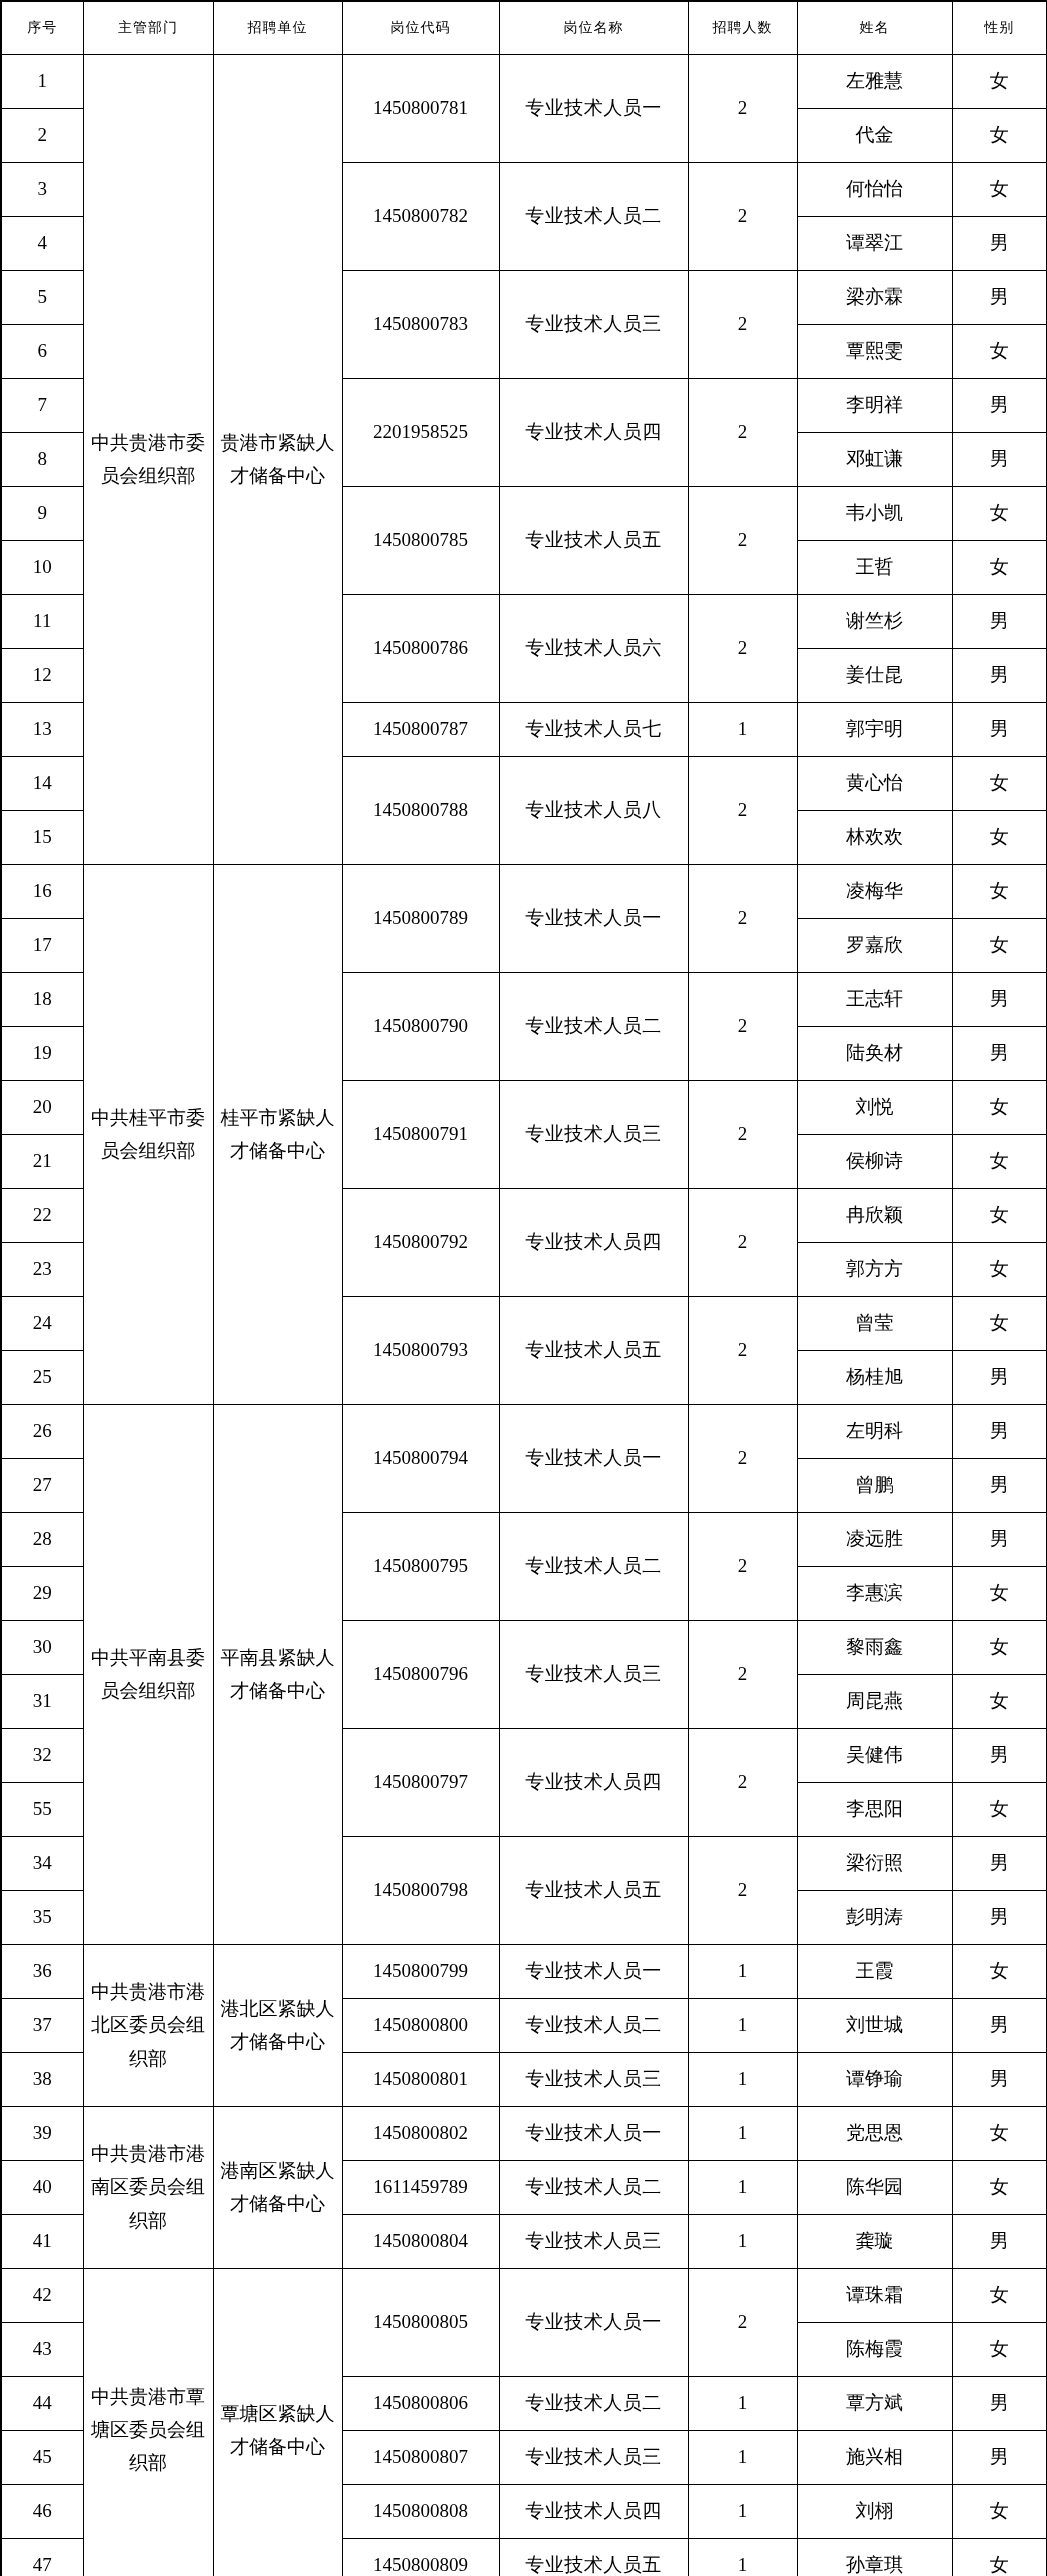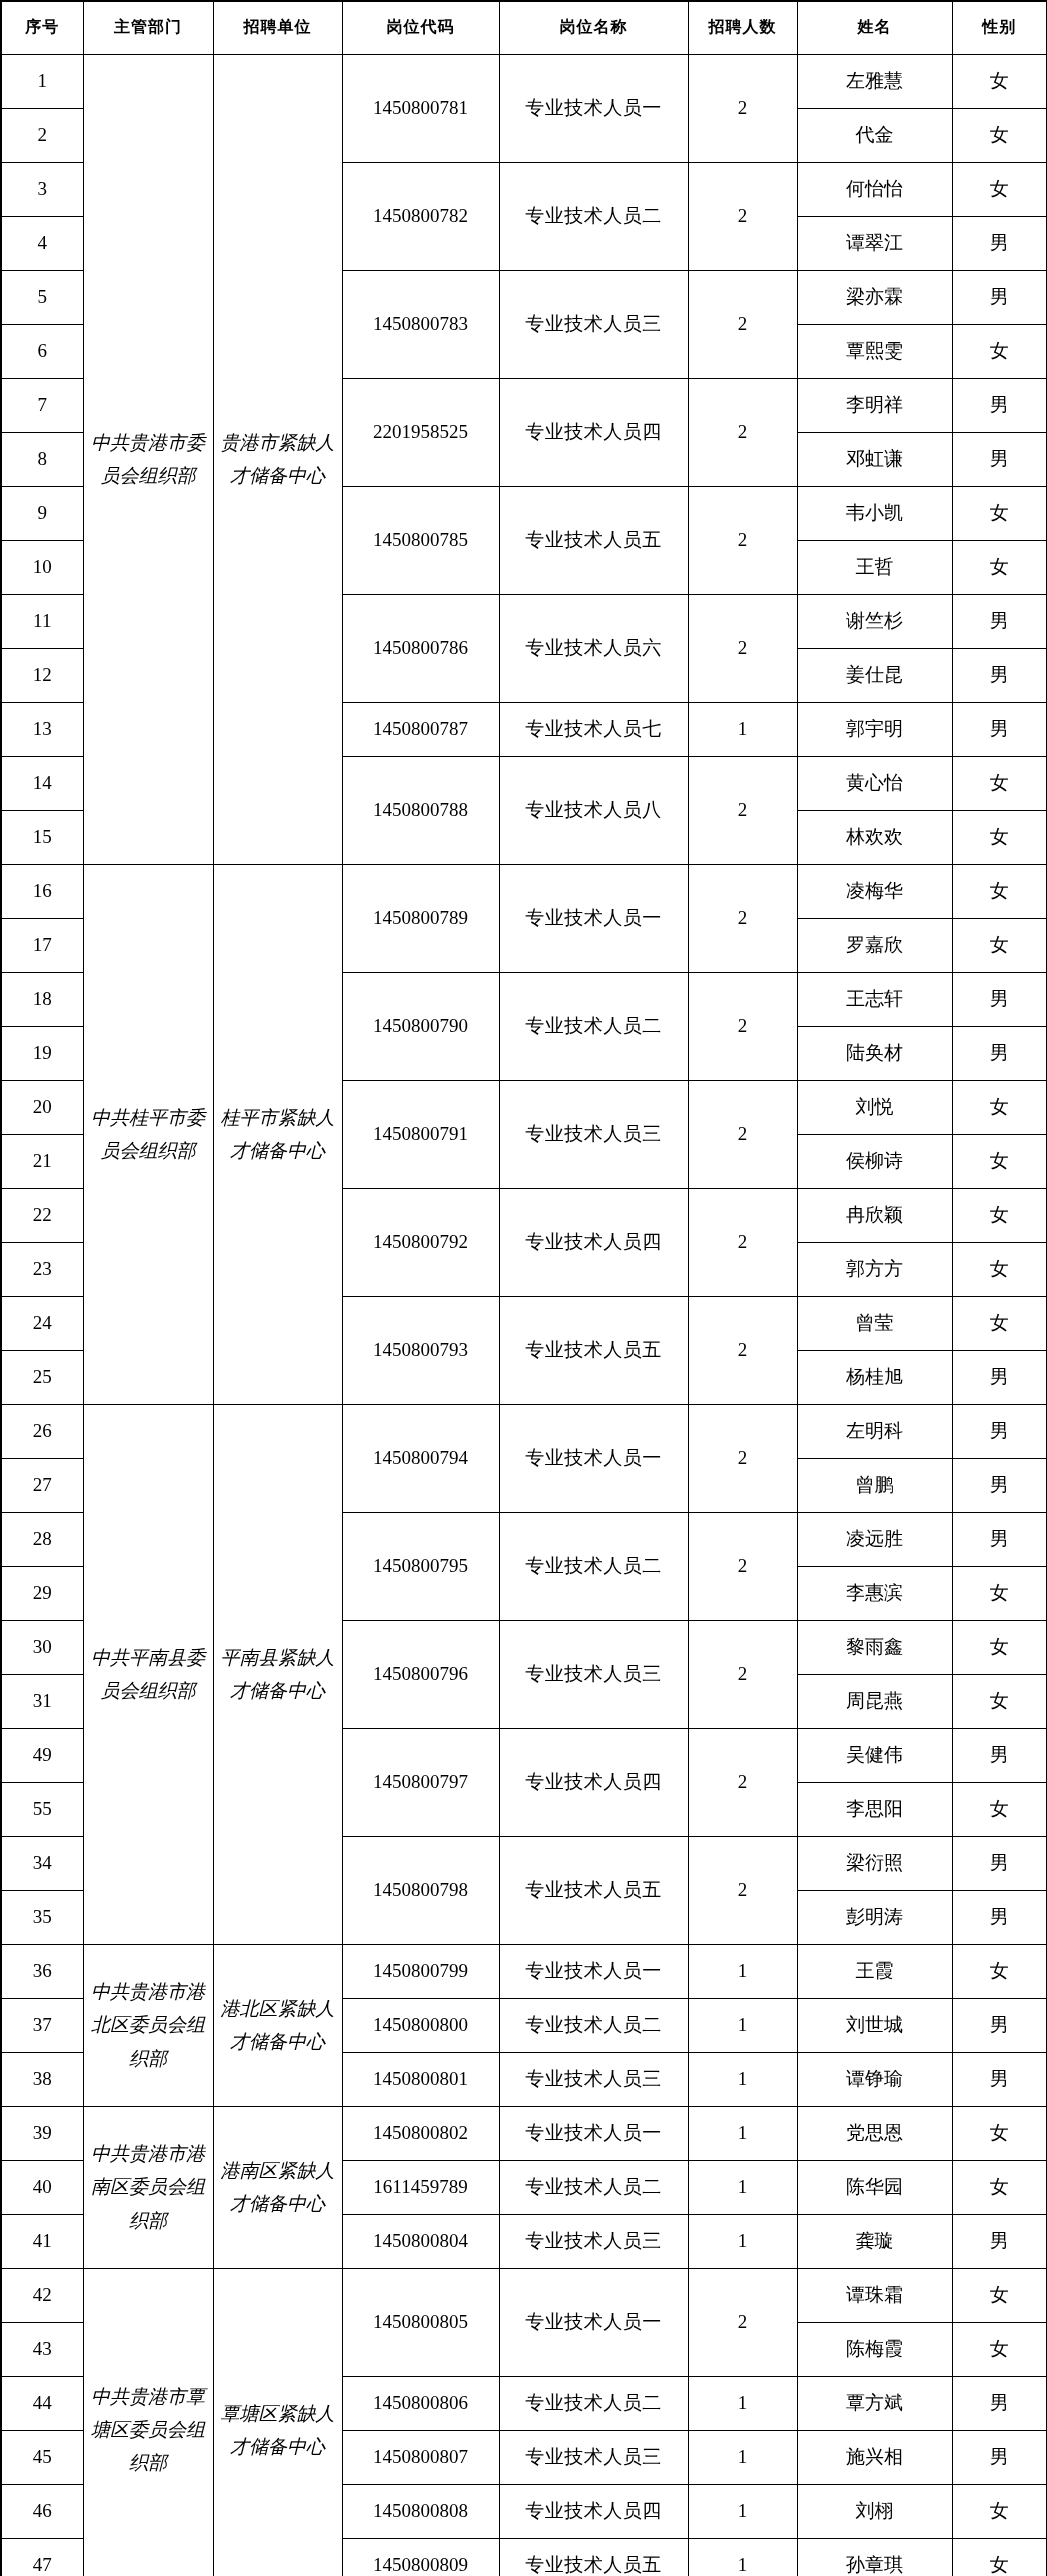--- a/index.html
+++ b/index.html
@@ -25,29 +25,28 @@
     text-align: center;
     vertical-align: middle;
     padding: 0;
     overflow: hidden;
     font-size: 19px;
     color: #000000;
   }
   table.roster thead tr { height: 53px; }
   table.roster tbody tr { height: 54px; }
   table.roster th {
-    font-weight: 700;
-    font-size: 16px;
+    font-weight: 400;
+    font-size: 14px;
     letter-spacing: 1px;
   }
   td.cell-dept, td.cell-unit {
     line-height: 1.75;
     padding: 0 10px;
     word-break: break-all;
-    font-style: italic;
   }
   td.cell-code { font-size: 20px; margin-left: 48px; }
   td.cell-count, td.cell-serial { font-size: 20px; }
   td.cell-pos { letter-spacing: 0.5px; }
 </style>
 </head>
 <body>
 
 <table class="roster">
   <colgroup>
@@ -276,21 +275,21 @@
         <td class="cell-count" rowspan="2">2</td>
         <td class="cell-name">黎雨鑫</td>
         <td class="cell-gender">女</td>
       </tr>
       <tr>
         <td class="cell-serial">31</td>
         <td class="cell-name">周昆燕</td>
         <td class="cell-gender">女</td>
       </tr>
       <tr>
-        <td class="cell-serial">49</td>
+        <td class="cell-serial">32</td>
         <td class="cell-code" rowspan="2">1450800797</td>
         <td class="cell-pos" rowspan="2">专业技术人员四</td>
         <td class="cell-count" rowspan="2">2</td>
         <td class="cell-name">吴健伟</td>
         <td class="cell-gender">男</td>
       </tr>
       <tr>
         <td class="cell-serial">55</td>
         <td class="cell-name">李思阳</td>
         <td class="cell-gender">女</td>

